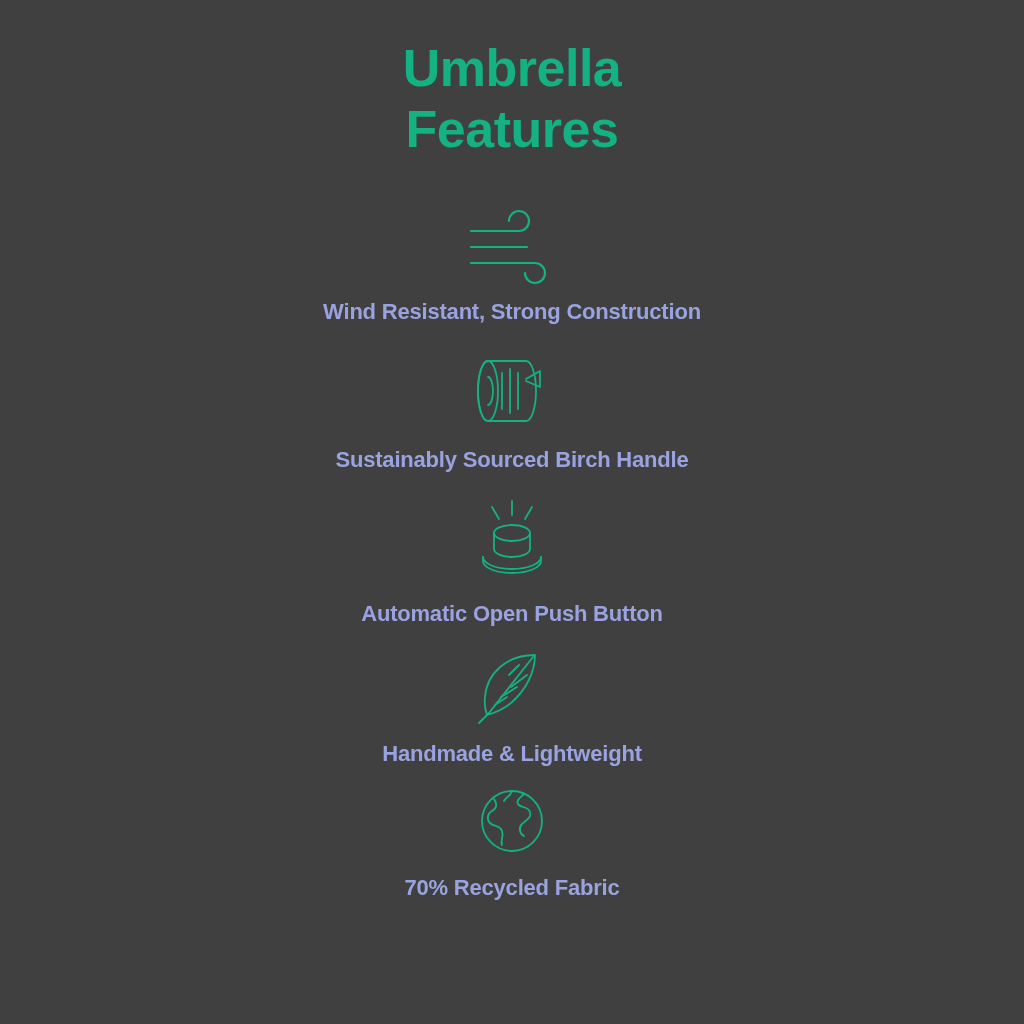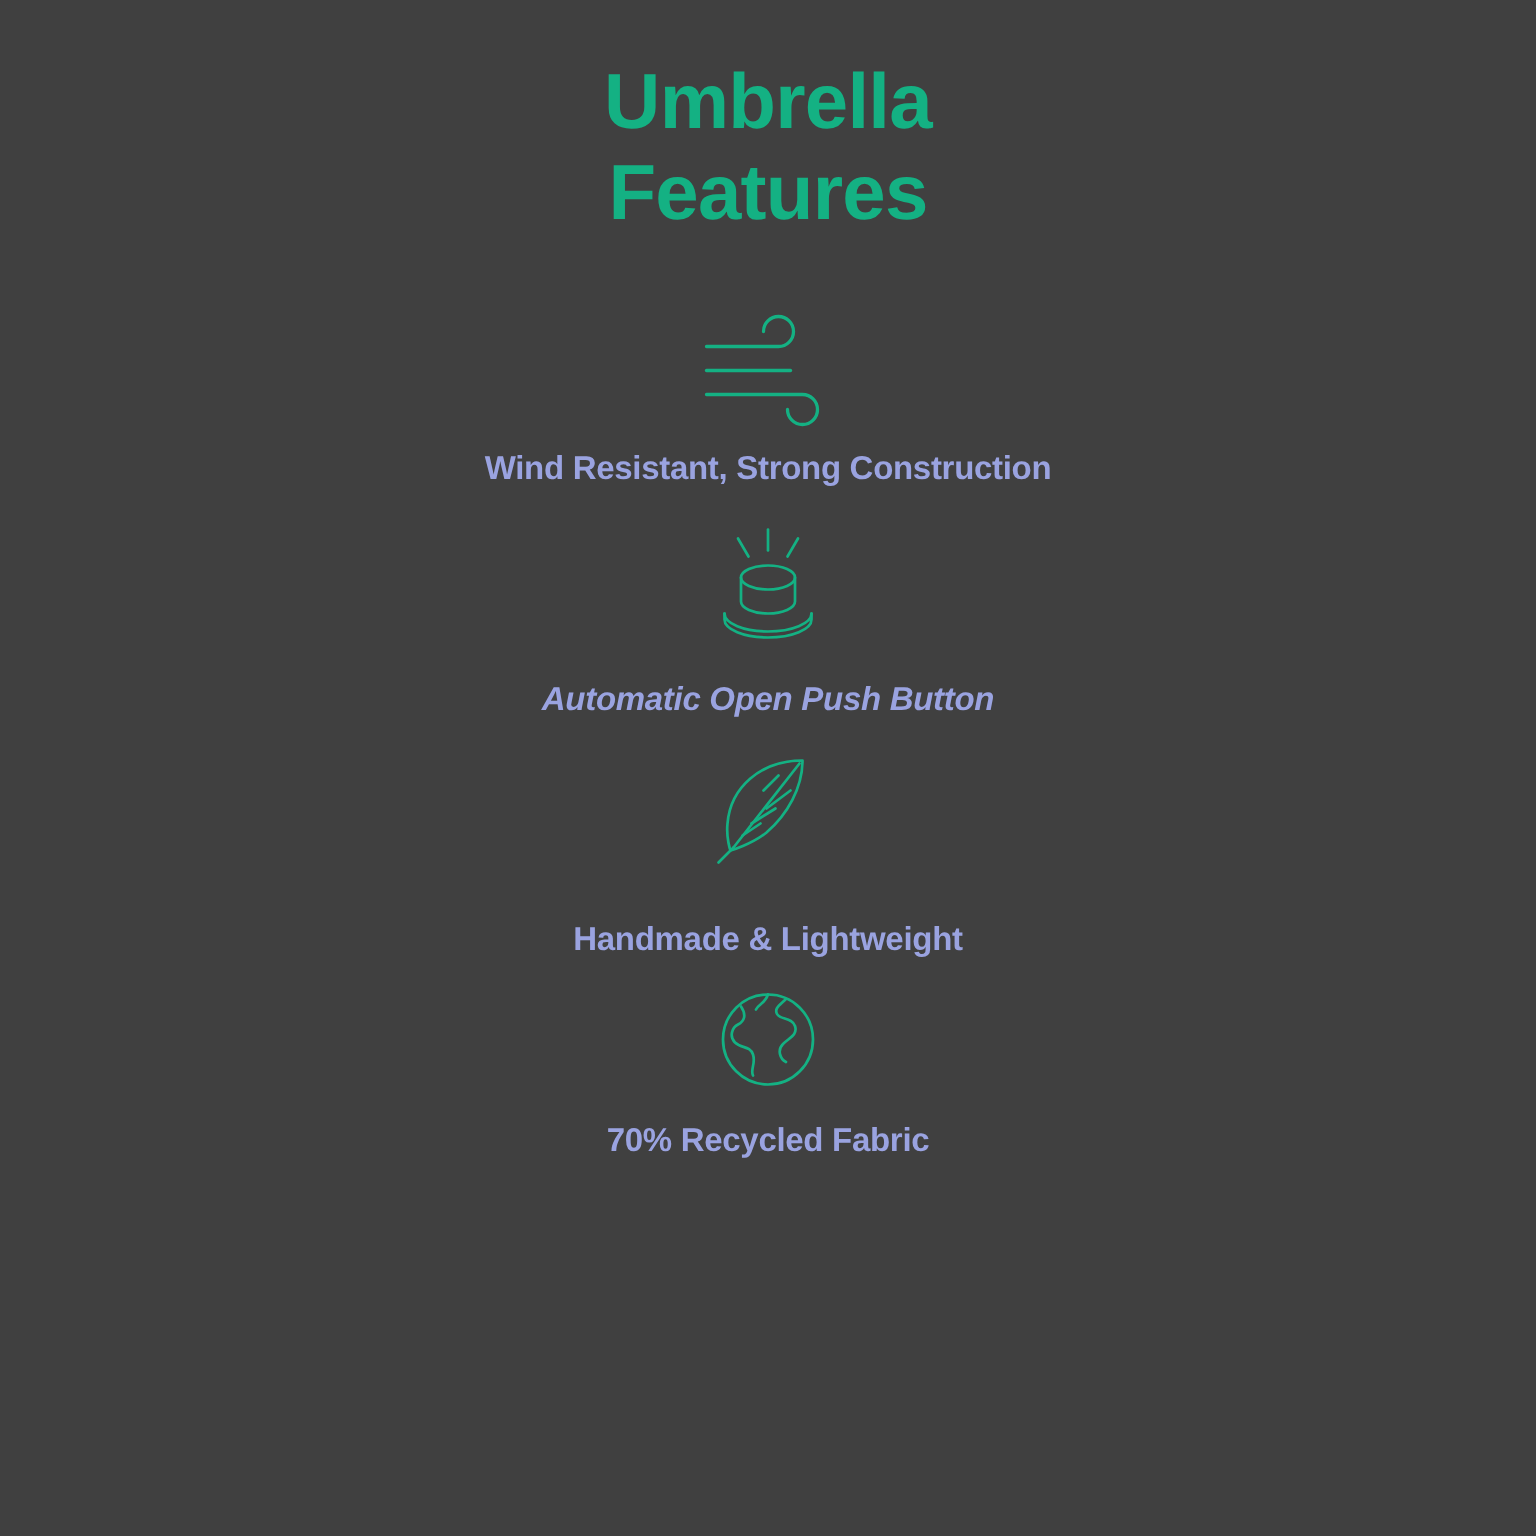--- a/index.html
+++ b/index.html
@@ -52,22 +52,22 @@
   .feature-label {
     margin-top: 14px;
     text-align: center;
     font-size: 22px;
     font-weight: bold;
     letter-spacing: -0.2px;
     color: #9aa3e0;
   }
   .f1 { margin-top: 0; }
   .f2 { margin-top: 24px; }
-  .f3 { margin-top: 22px; font-style: italic; }
-  .f4 { margin-top: 18px; gap: 20px; }
+  .f3 { margin-top: 22px; }
+  .f4 { margin-top: 18px; }
   .f5 { margin-top: 14px; }
   .icon-stroke {
     fill: none;
     stroke: #14b183;
     stroke-width: 2.2;
     stroke-linecap: round;
     stroke-linejoin: round;
   }
   .icon-stroke-thin {
     fill: none;
@@ -92,20 +92,34 @@
           <g class="icon-stroke">
             <path d="M14 22 H62 a10 10 0 1 0 -10 -10"></path>
             <path d="M14 38 H70"></path>
             <path d="M14 54 H78 a10 10 0 1 1 -10 10"></path>
           </g>
         </svg>
       </span>
       <div class="feature-label">Wind Resistant, Strong Construction</div>
     </div>
 
+    <div class="feature f2">
+      <span class="feature-icon">
+        <svg width="96" height="84" viewBox="0 0 96 84" aria-hidden="true">
+          <g class="icon-stroke-thin">
+            <path d="M24 12 H62 a10 30 0 0 1 0 60 H24 a10 30 0 0 1 0 -60 Z"></path>
+            <ellipse cx="24" cy="42" rx="10" ry="30"></ellipse>
+            <path d="M24 28 a5 14 0 0 1 0 28"></path>
+            <path d="M38 24 V60 M46 20 V64 M54 24 V60"></path>
+            <path d="M62 30 l14 -8 v16 l-14 -6"></path>
+          </g>
+        </svg>
+      </span>
+      <div class="feature-label">Sustainably Sourced Birch Handle</div>
+    </div>
 
     <div class="feature f3">
       <span class="feature-icon">
         <svg width="98" height="92" viewBox="0 0 98 92" aria-hidden="true">
           <g class="icon-stroke-thin">
             <path d="M49 6 V20"></path>
             <path d="M29 12 L36 24"></path>
             <path d="M69 12 L62 24"></path>
             <ellipse cx="49" cy="38" rx="18" ry="8"></ellipse>
             <path d="M31 38 V54 a18 8 0 0 0 36 0 V38"></path>

